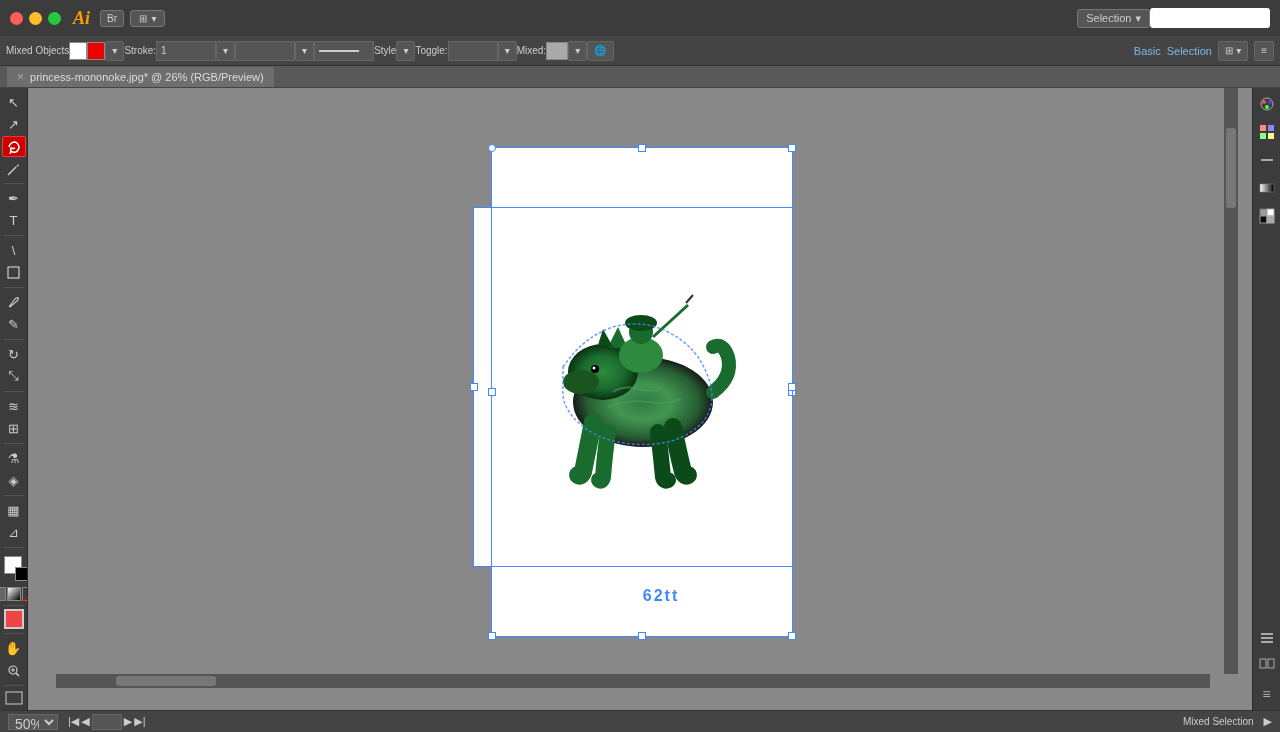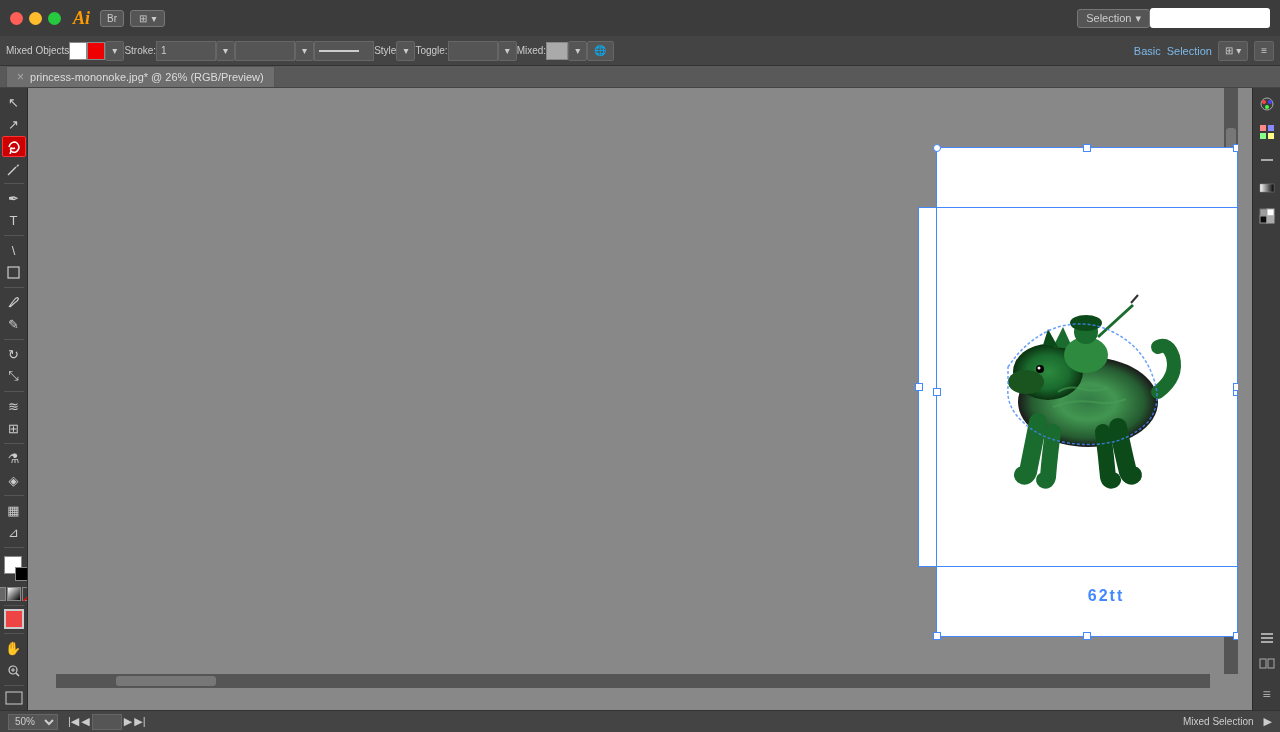--- a/index.html
+++ b/index.html
@@ -103,21 +103,21 @@
     .color-none::after { content: ''; position: absolute; width: 18px; height: 1px; background: red; top: 6px; left: -2px; transform: rotate(-45deg); }
 
     
     #canvas-area {
       flex: 1; background: #888; overflow: hidden; position: relative;
     }
 
     
     #canvas-content {
       position: absolute; top: 0; left: 0; right: 14px; bottom: 14px;
-      display: flex; align-items: center; justify-content: flex-end;
+      display: flex; align-items: center; justify-content: center;
       overflow: hidden;
     }
 
     
     .artboard-wrapper {
       position: relative; width: 320px; height: 490px;
     }
 
     
     .selection-outer {
@@ -197,21 +197,21 @@
     #bottombar {
       width: 100%; height: 22px; background: #444; border-top: 1px solid #333;
       display: flex; align-items: center; padding: 0 8px; gap: 10px;
       position: absolute; bottom: 0; left: 0;
     }
     .zoom-ctrl {
       display: flex; align-items: center; gap: 4px;
     }
     .zoom-select {
       background: #555; border: 1px solid #666; color: #ccc;
-      font-size: 10px; height: 16px; padding: 0 2px; width: 50px;
+      font-size: 14px; height: 16px; padding: 0 2px; width: 50px;
     }
     .nav-btn { color: #ccc; font-size: 11px; cursor: pointer; }
     .page-input { width: 30px; background: #555; border: 1px solid #666; color: #ccc; font-size: 10px; height: 16px; text-align: center; }
     .toggle-sel { color: #ccc; font-size: 10px; }
     .art-nav { display: flex; align-items: center; gap: 2px; }
 
     .scrollbar-h {
       position: absolute; bottom: 22px; left: 28px; right: 42px; height: 14px;
       background: #555; display: flex; align-items: center;
     }

